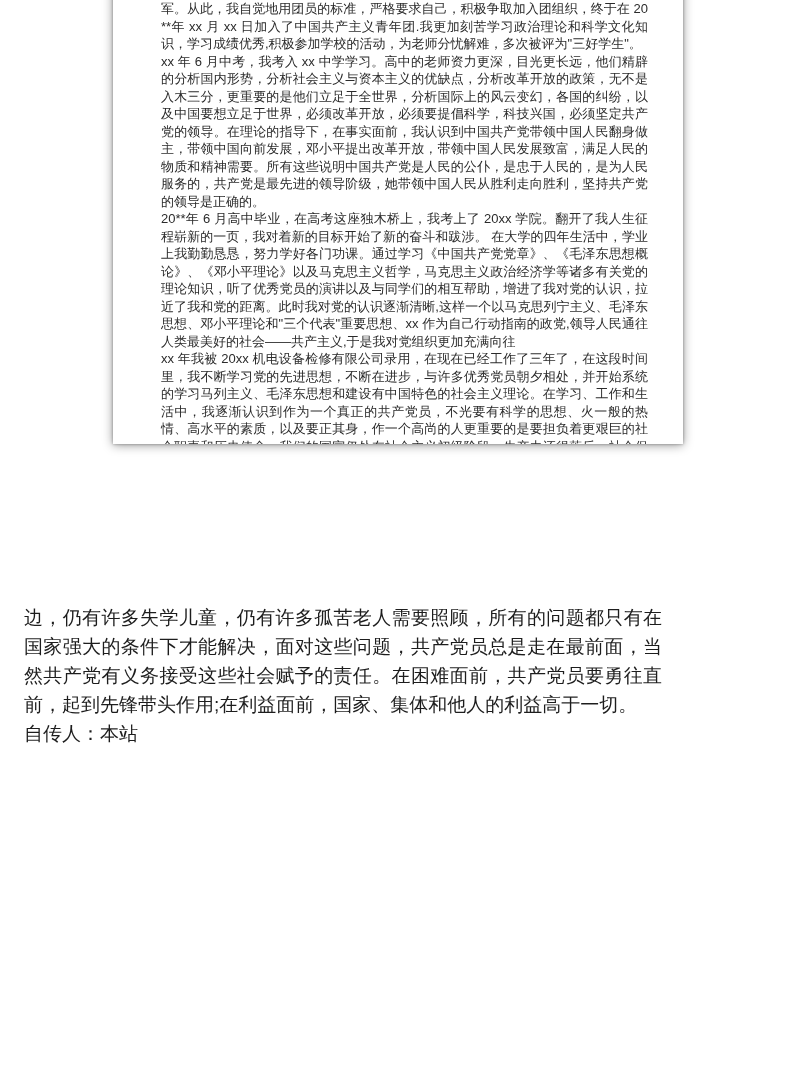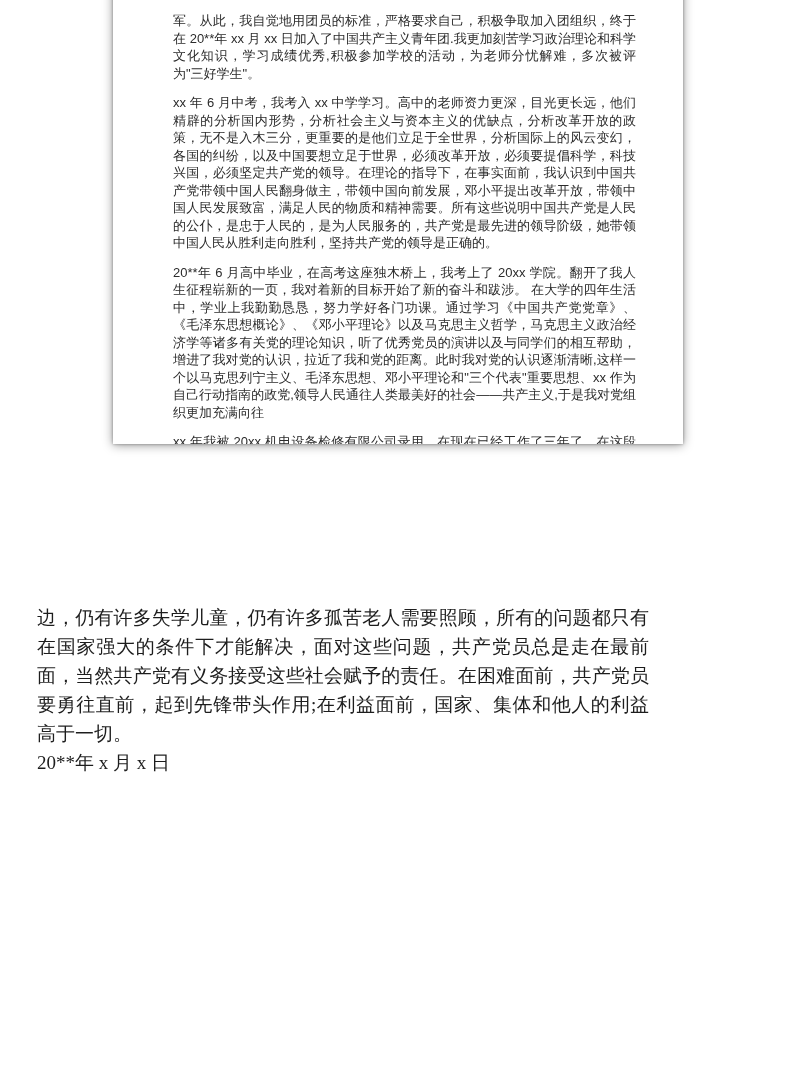--- a/index.html
+++ b/index.html
@@ -21,36 +21,35 @@
     top: -30px;                 
     width: 570px;
     height: 474px;              
     box-sizing: border-box;
     padding: 30px 35px 0 48px;
     background: #ffffff;
     box-shadow: 0 0 3px rgba(0,0,0,0.35), 0 1px 10px rgba(0,0,0,0.40);
     overflow: hidden;
   }
   .doc-page p {
-    margin: 12px;
+    margin: 0;
     font-size: 13px;
     line-height: 17.5px;
     color: #2b2b2b;
     text-align: justify;
     word-break: break-all;
   }
   
   .article {
     position: absolute;
     left: 0;
     top: 603px;
     width: 686px;
     box-sizing: border-box;
-    padding: 0 37px;
-    font-family: Liberation Serif, serif;
+    padding: 0 24px;
   }
   .article p {
     margin: 0;
     font-size: 19px;
     line-height: 29px;
     color: #1d1d1d;
     text-align: justify;
     word-break: break-all;
   }
   .article p.short {
@@ -62,14 +61,14 @@
 
 <div class="doc-page">
   <p>军。从此，我自觉地用团员的标准，严格要求自己，积极争取加入团组织，终于在 20**年 xx 月 xx 日加入了中国共产主义青年团.我更加刻苦学习政治理论和科学文化知识，学习成绩优秀,积极参加学校的活动，为老师分忧解难，多次被评为"三好学生"。</p>
   <p>xx 年 6 月中考，我考入 xx 中学学习。高中的老师资力更深，目光更长远，他们精辟的分析国内形势，分析社会主义与资本主义的优缺点，分析改革开放的政策，无不是入木三分，更重要的是他们立足于全世界，分析国际上的风云变幻，各国的纠纷，以及中国要想立足于世界，必须改革开放，必须要提倡科学，科技兴国，必须坚定共产党的领导。在理论的指导下，在事实面前，我认识到中国共产党带领中国人民翻身做主，带领中国向前发展，邓小平提出改革开放，带领中国人民发展致富，满足人民的物质和精神需要。所有这些说明中国共产党是人民的公仆，是忠于人民的，是为人民服务的，共产党是最先进的领导阶级，她带领中国人民从胜利走向胜利，坚持共产党的领导是正确的。</p>
   <p>20**年 6 月高中毕业，在高考这座独木桥上，我考上了 20xx 学院。翻开了我人生征程崭新的一页，我对着新的目标开始了新的奋斗和跋涉。 在大学的四年生活中，学业上我勤勤恳恳，努力学好各门功课。通过学习《中国共产党党章》、《毛泽东思想概论》、《邓小平理论》以及马克思主义哲学，马克思主义政治经济学等诸多有关党的理论知识，听了优秀党员的演讲以及与同学们的相互帮助，增进了我对党的认识，拉近了我和党的距离。此时我对党的认识逐渐清晰,这样一个以马克思列宁主义、毛泽东思想、邓小平理论和"三个代表"重要思想、xx 作为自己行动指南的政党,领导人民通往人类最美好的社会——共产主义,于是我对党组织更加充满向往</p>
   <p>xx 年我被 20xx 机电设备检修有限公司录用，在现在已经工作了三年了，在这段时间里，我不断学习党的先进思想，不断在进步，与许多优秀党员朝夕相处，并开始系统的学习马列主义、毛泽东思想和建设有中国特色的社会主义理论。在学习、工作和生活中，我逐渐认识到作为一个真正的共产党员，不光要有科学的思想、火一般的热情、高水平的素质，以及要正其身，作一个高尚的人更重要的是要担负着更艰巨的社会职责和历史使命。我们的国家仍处在社会主义初级阶段，生产力还很落后、社会保障仍不完善、公民素质仍需提高。在我们身</p>
 </div>
 
 <div class="article">
   <p>边，仍有许多失学儿童，仍有许多孤苦老人需要照顾，所有的问题都只有在国家强大的条件下才能解决，面对这些问题，共产党员总是走在最前面，当然共产党有义务接受这些社会赋予的责任。在困难面前，共产党员要勇往直前，起到先锋带头作用;在利益面前，国家、集体和他人的利益高于一切。</p>
-  <p class="short">20**年 x 月 x 日</p>
+  <p class="short">自传人：本站</p>
 </div>
 
 </body></html>

